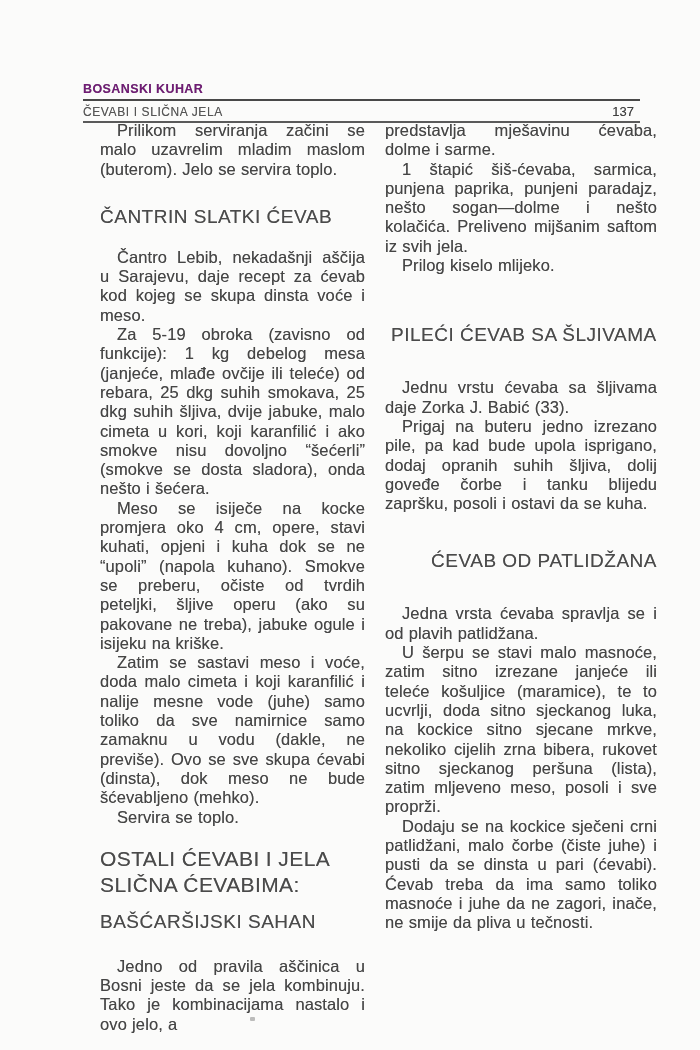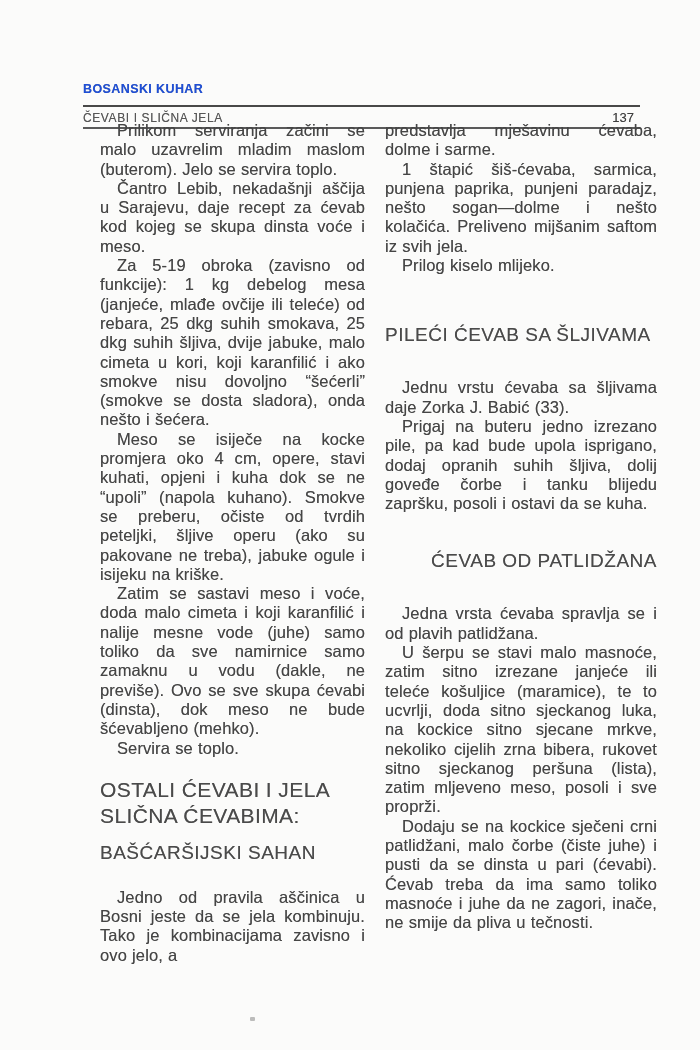--- a/index.html
+++ b/index.html
@@ -21,22 +21,22 @@
   
   .header {
     position: absolute;
     left: 83px; top: 82px;
     width: 557px;
   }
   .book-title {
     font-size: 12.5px;
     font-weight: bold;
     letter-spacing: 0.4px;
-    color: #1d4ed8;
-    padding-bottom: 8px;
+    color: #701a75;
+    padding-bottom: 2px;
   }
   .rule-top {
     height: 2px;
     background: #484848;
     margin-top: 1px;
   }
   .chapter-row {
     display: flex;
     justify-content: space-between;
     align-items: baseline;
@@ -92,21 +92,21 @@
     font-weight: 400;
     font-size: 21px;
     line-height: 26px;
     letter-spacing: 0.4px;
     color: #4a4a4a;
   }
   
   .h-cantrin      { margin: 26px 0 19px 0; }
   .h-ostali       { margin: 19px 0 12px 0; }
   .h-bascarsijski { margin: 0 0 23px 0; }
-  .h-pileci       { margin: 48px 0 31px 0; }
+  .h-pileci       { margin: 48px 0 31px 6px; }
   .h-patlidzana   { margin: 36px 0 31px 0; text-align: right; }
   
   .ink-dot {
     position: absolute;
     left: 250px; top: 1017px;
     width: 5px; height: 4px;
     background: #9a9a9a;
     opacity: 0.65;
     border-radius: 1px;
   }
@@ -123,28 +123,29 @@
       <span class="chapter-title">ČEVABI I SLIČNA JELA</span>
       <span class="page-number">137</span>
     </div>
     <div class="rule-bottom"></div>
   </header>
 
   <main class="columns">
 
     <section class="col col-left">
       <p class="para">Prilikom serviranja začini se malo uzavrelim mladim maslom (buterom). Jelo se servira toplo.</p>
+      <h3 class="heading h-cantrin">ČANTRIN SLATKI ĆEVAB</h3>
       <p class="para">Čantro Lebib, nekadašnji aščija u Sarajevu, daje recept za ćevab kod kojeg se skupa dinsta voće i meso.</p>
       <p class="para">Za 5-19 obroka (zavisno od funkcije): 1 kg debelog mesa (janjeće, mlađe ovčije ili teleće) od rebara, 25 dkg suhih smokava, 25 dkg suhih šljiva, dvije jabuke, malo cimeta u kori, koji karanfilić i ako smokve nisu dovoljno “šećerli” (smokve se dosta sladora), onda nešto i šećera.</p>
       <p class="para">Meso se isiječe na kocke promjera oko 4 cm, opere, stavi kuhati, opjeni i kuha dok se ne “upoli” (napola kuhano). Smokve se preberu, očiste od tvrdih peteljki, šljive operu (ako su pakovane ne treba), jabuke ogule i isijeku na kriške.</p>
       <p class="para">Zatim se sastavi meso i voće, doda malo cimeta i koji karanfilić i nalije mesne vode (juhe) samo toliko da sve namirnice samo zamaknu u vodu (dakle, ne previše). Ovo se sve skupa ćevabi (dinsta), dok meso ne bude šćevabljeno (mehko).</p>
       <p class="para">Servira se toplo.</p>
       <h2 class="heading-large h-ostali">OSTALI ĆEVABI I JELA SLIČNA ĆEVABIMA:</h2>
       <h3 class="heading h-bascarsijski">BAŠĆARŠIJSKI SAHAN</h3>
-      <p class="para">Jedno od pravila aščinica u Bosni jeste da se jela kombinuju. Tako je kombinacijama zavisno i ovo jelo, a</p>
+      <p class="para">Jedno od pravila aščinica u Bosni jeste da se jela kombinuju. Tako je kombinacijama nastalo i ovo jelo, a</p>
     </section>
 
     <section class="col col-right">
       <p class="para no-indent">predstavlja mješavinu ćevaba, dolme i sarme.</p>
       <p class="para">1 štapić šiš-ćevaba, sarmica, punjena paprika, punjeni paradajz, nešto sogan—dolme i nešto kolačića. Preliveno mijšanim saftom iz svih jela.</p>
       <p class="para">Prilog kiselo mlijeko.</p>
       <h3 class="heading h-pileci">PILEĆI ĆEVAB SA ŠLJIVAMA</h3>
       <p class="para">Jednu vrstu ćevaba sa šljivama daje Zorka J. Babić (33).</p>
       <p class="para">Prigaj na buteru jedno izrezano pile, pa kad bude upola isprigano, dodaj opranih suhih šljiva, dolij goveđe čorbe i tanku blijedu zapršku, posoli i ostavi da se kuha.</p>
       <h3 class="heading h-patlidzana">ĆEVAB OD PATLIDŽANA</h3>

